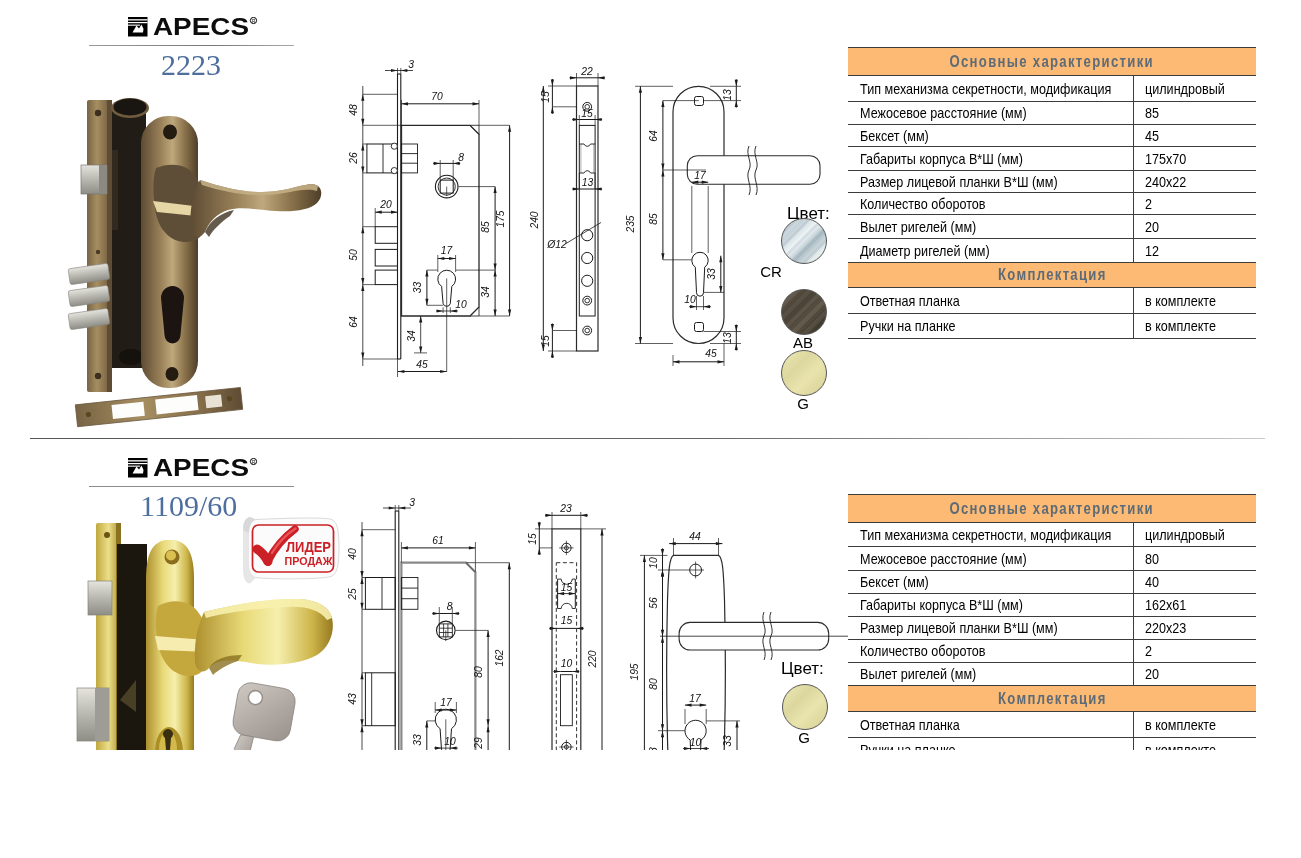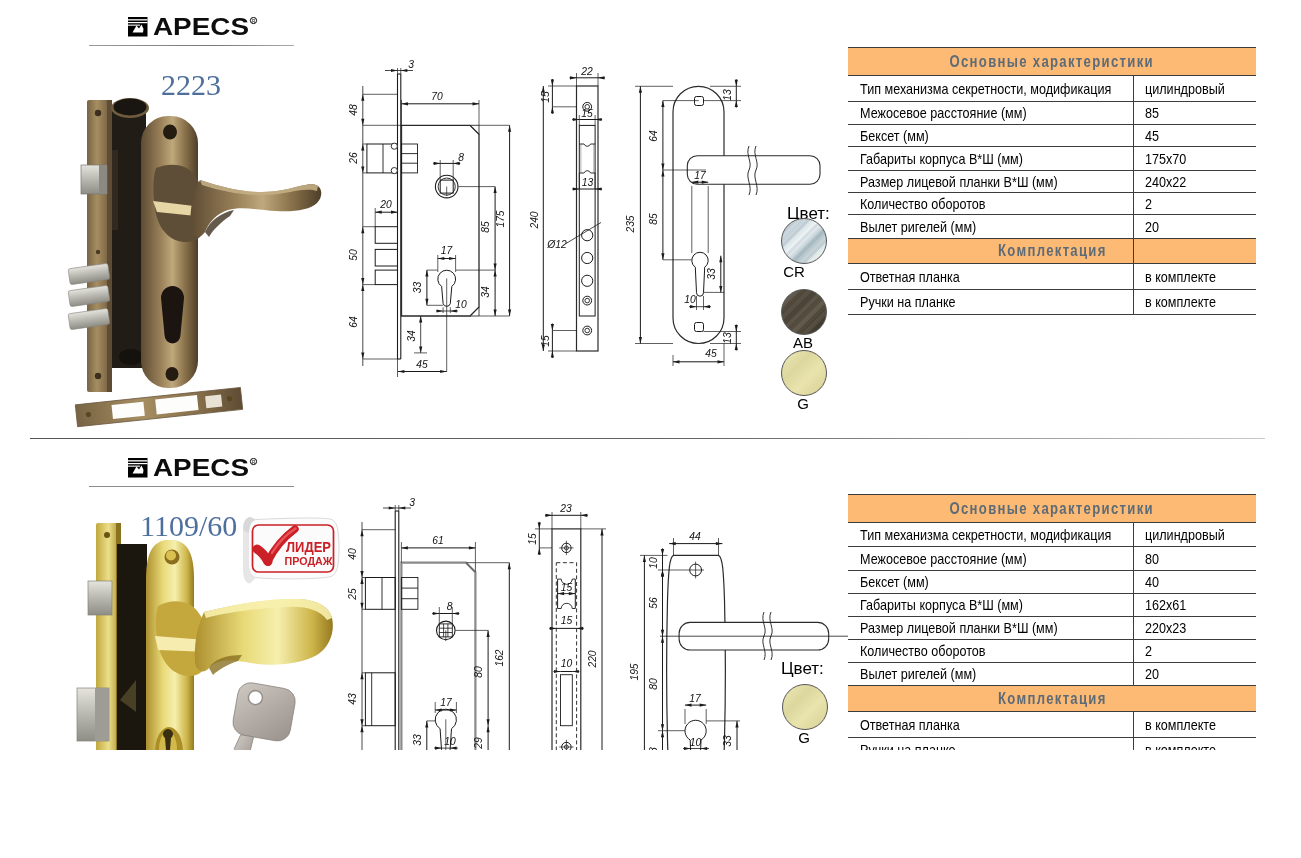--- a/index.html
+++ b/index.html
@@ -1,18 +1,18 @@
 <!DOCTYPE html>
 <html><head><meta charset="utf-8">
 <style>
 html,body{margin:0;padding:0;background:#fff;}
 #page{position:relative;width:1301px;height:750px;background:#fff;overflow:hidden;
   font-family:"Liberation Sans",sans-serif;}
 .abs{position:absolute;}
-.model{position:absolute;font-family:"Liberation Serif",serif;color:#4e6f9e;font-size:30px;margin-top:20px;}
+.model{position:absolute;font-family:"Liberation Serif",serif;color:#4e6f9e;font-size:30px;}
 .hline{position:absolute;height:1px;background:#8c8c8c;}
 .tbl{position:absolute;width:408px;}
 .tband{background:#fdba74;border-top:1px solid #3c3c3c;border-bottom:1px solid #3c3c3c;
   color:#5d6b77;text-align:center;font-size:16px;letter-spacing:1.6px;font-weight:bold;}
 .tband span{display:inline-block;transform:scaleX(0.82);transform-origin:center;}
 .trow{border-bottom:1px solid #3c3c3c;font-size:15px;color:#000000;position:relative;}
 .trow .c1{position:absolute;left:12px;display:inline-block;transform:scaleX(0.84);transform-origin:left center;white-space:nowrap;}
 .trow .c2{position:absolute;left:297px;display:inline-block;transform:scaleX(0.84);transform-origin:left center;white-space:nowrap;}
 .vdiv{position:absolute;left:285px;width:1px;background:#3c3c3c;}
 .cvet{position:absolute;font-size:17px;color:#000;}
@@ -72,20 +72,24 @@
           <span class="c2">240х22</span>
         </div>
 <div class="trow" style="height:21px;line-height:21px">
           <span class="c1">Количество оборотов</span>
           <span class="c2">2</span>
         </div>
 <div class="trow" style="height:23px;line-height:23px">
           <span class="c1">Вылет ригелей (мм)</span>
           <span class="c2">20</span>
         </div>
+<div class="trow" style="height:23px;line-height:23px">
+          <span class="c1">Диаметр ригелей (мм)</span>
+          <span class="c2">12</span>
+        </div>
 <div class="vdiv" style="top:0;height:187px"></div>
 </div>
 <div class="tband" style="border-top:none;height:24px;line-height:24px"><span>Комплектация</span></div>
 <div style="position:relative">
 <div class="trow" style="height:25px;line-height:25px">
           <span class="c1">Ответная планка</span>
           <span class="c2">в комплекте</span>
         </div>
 <div class="trow" style="height:24px;line-height:24px">
           <span class="c1">Ручки на планке</span>
@@ -140,21 +144,21 @@
 <div class="trow" style="height:23px;line-height:23px">
           <span class="c1">Цилиндр</span>
           <span class="c2">в комплекте</span>
         </div>
 <div class="vdiv" style="top:0;height:98px"></div>
 </div>
     </div>
 <div class="cvet" style="left:787px;top:204px">Цвет:</div>
 <div class="cvet" style="left:781px;top:659px">Цвет:</div>
 <div class="sw" style="left:781px;top:218px;background:repeating-linear-gradient(135deg,rgba(140,160,175,0.25) 0 3px,rgba(255,255,255,0) 3px 9px),linear-gradient(135deg,#e9eff2 0%,#c5d2d8 25%,#f2f7f8 45%,#aebfc7 62%,#e8efef 82%,#cdd8dc 100%)"></div>
-    <div class="swl" style="left:772px;top:263px">CR</div>
+    <div class="swl" style="left:749px;top:263px">CR</div>
 <div class="sw" style="left:781px;top:289px;background:repeating-linear-gradient(135deg,rgba(255,255,255,0.04) 0 4px,rgba(0,0,0,0.07) 4px 9px),linear-gradient(135deg,#6b6353 0%,#4e4639 35%,#5d5546 60%,#443d31 85%,#57503f 100%)"></div>
     <div class="swl" style="left:781px;top:334px">AB</div>
 <div class="sw" style="left:781px;top:350px;background:linear-gradient(135deg,#eeeab9 0%,#dcd79d 35%,#e9e4ad 60%,#d6d094 100%)"></div>
     <div class="swl" style="left:781px;top:395px">G</div>
 <div class="sw" style="left:782px;top:684px;background:linear-gradient(135deg,#eeeab9 0%,#dcd79d 35%,#e9e4ad 60%,#d6d094 100%)"></div>
     <div class="swl" style="left:782px;top:729px">G</div>
 <div class="sw" style="left:782px;top:750px;background:linear-gradient(135deg,#d5cec6 0%,#c2bab0 40%,#cdc5bc 70%,#b9b1a7 100%)"></div>
     <div class="swl" style="left:782px;top:756px">NI</div>
 <svg class="abs" style="left:0;top:0" width="1301" height="858" viewBox="0 0 1301 858">
 

